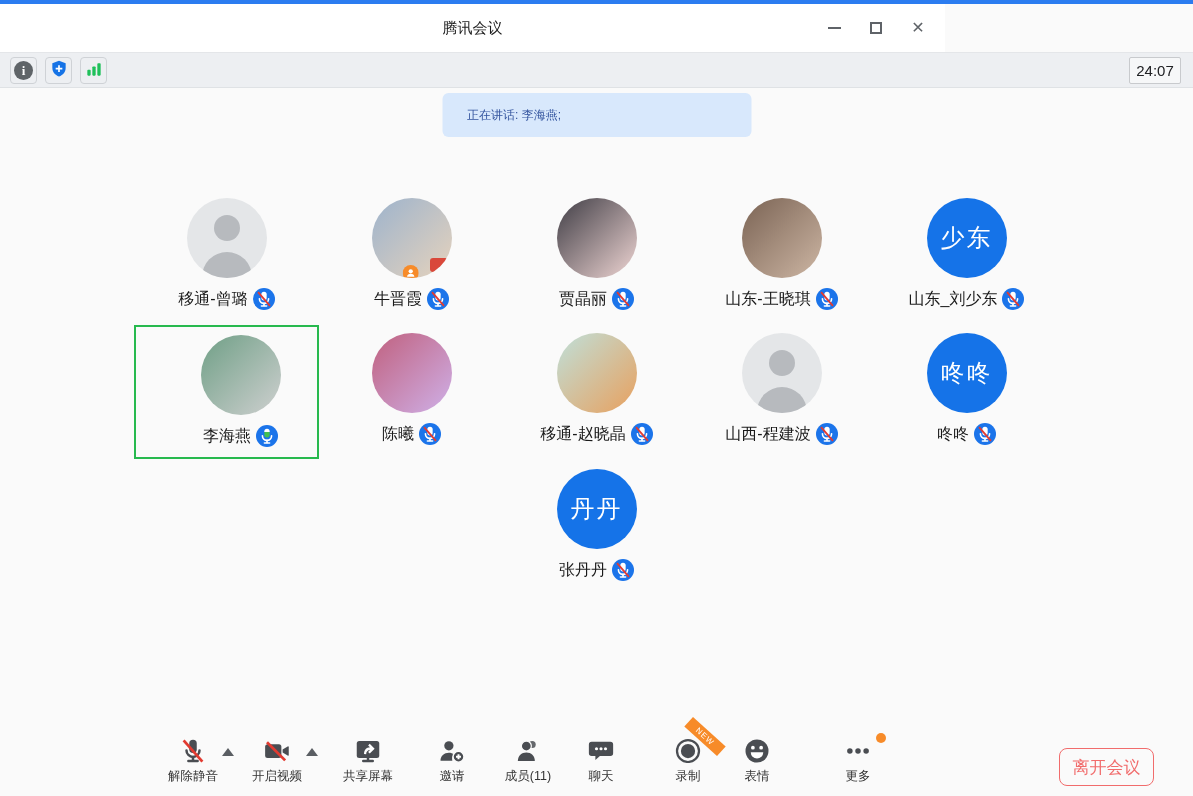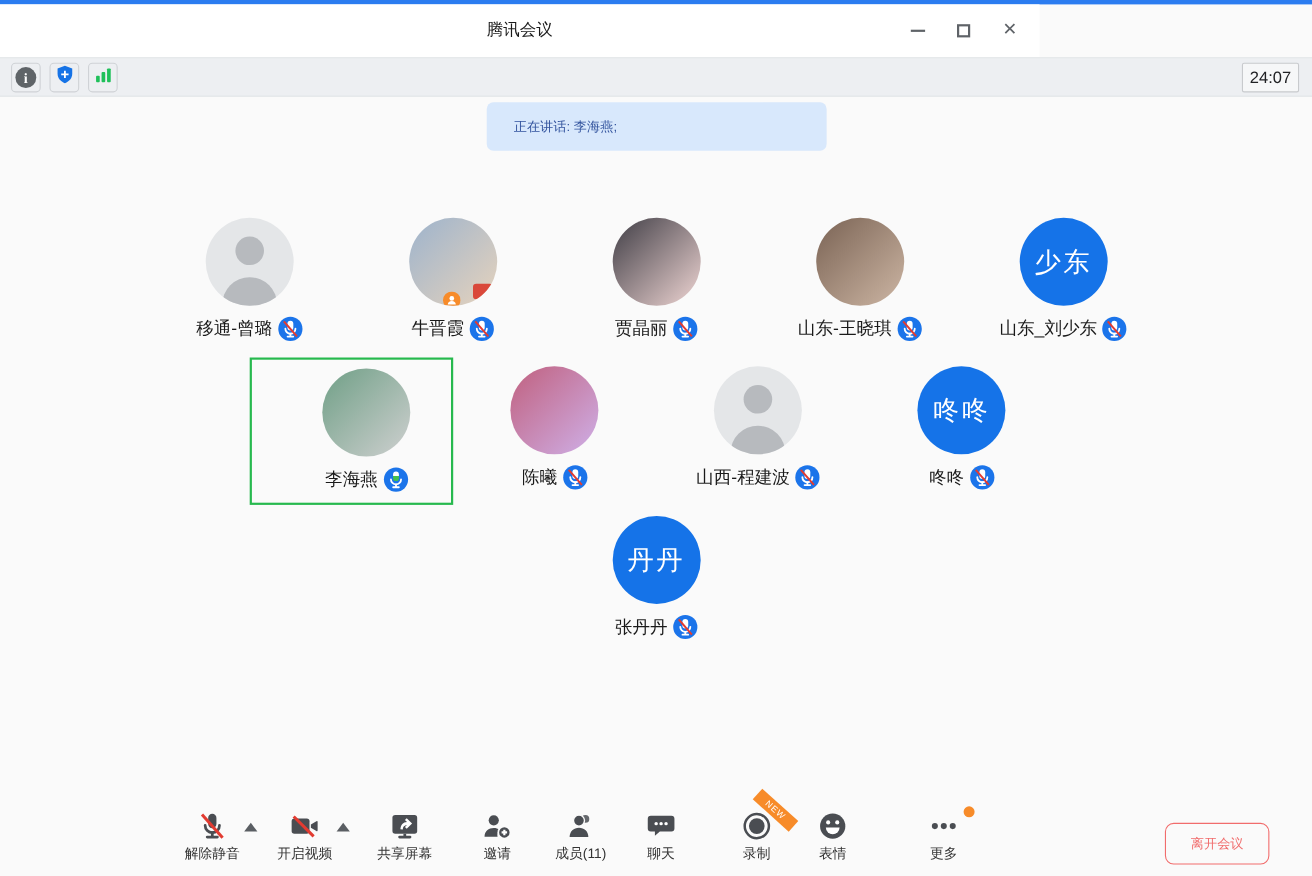--- a/index.html
+++ b/index.html
@@ -74,21 +74,21 @@
   .tb-label { margin-top:2px; font-size:12.5px; color:#333; white-space:nowrap; }
   .tb-arrow { position:absolute; top:12px; right:-26px; width:0; height:0;
               border-left:6px solid transparent; border-right:6px solid transparent;
               border-bottom:8px solid #5a5e63; }
   .ribbon { position:absolute; top:-6px; right:-24px; width:44px; height:13px; background:#f78b29;
             transform:rotate(42deg); color:#fff; font-size:8px; text-align:center; line-height:13px;
             letter-spacing:1px; }
   .orange-dot { position:absolute; top:-3px; right:-13px; width:10px; height:10px; border-radius:50%;
                 background:#f78b29; }
   .leave-btn { position:absolute; right:39px; top:22px; width:95px; height:38px; background:transparent;
-               border:1px solid #f16c6c; border-radius:8px; color:#f16c6c; font-size:12px;
+               border:1px solid #f16c6c; border-radius:8px; color:#f16c6c; font-size:17px;
                font-family:inherit; cursor:default; }
 </style>
 </head>
 <body>
 
 <div class="top-strip"></div>
 
 <div class="titlebar">
   <div class="win-title">腾讯会议</div>
   <div class="win-controls">
@@ -264,20 +264,35 @@
               <rect x="9.1" y="4" width="5.8" height="9.5" rx="2.9" fill="#fff"></rect>
               <path d="M7 11.8a5 5 0 0 0 10 0" fill="none" stroke="#fff" stroke-width="1.8" stroke-linecap="round"></path>
               <line x1="12" y1="16.8" x2="12" y2="19" stroke="#fff" stroke-width="1.8" stroke-linecap="round"></line>
               <line x1="9.2" y1="19.6" x2="14.8" y2="19.6" stroke="#fff" stroke-width="1.8" stroke-linecap="round"></line>
               <line x1="5.5" y1="4.5" x2="18.5" y2="19.5" stroke="#e23b31" stroke-width="2"></line>
             </svg>
           </span>
         </div>
       </div>
       <div class="tile">
+        <div class="avatar photo" style="background: linear-gradient(135deg, rgb(191, 224, 218), rgb(232, 160, 94));"></div>
+        <div class="name-row">
+          <span class="p-name">移通-赵晓晶</span>
+          <span class="mic-badge">
+            <svg viewBox="0 0 24 24">
+              <rect x="9.1" y="4" width="5.8" height="9.5" rx="2.9" fill="#fff"></rect>
+              <path d="M7 11.8a5 5 0 0 0 10 0" fill="none" stroke="#fff" stroke-width="1.8" stroke-linecap="round"></path>
+              <line x1="12" y1="16.8" x2="12" y2="19" stroke="#fff" stroke-width="1.8" stroke-linecap="round"></line>
+              <line x1="9.2" y1="19.6" x2="14.8" y2="19.6" stroke="#fff" stroke-width="1.8" stroke-linecap="round"></line>
+              <line x1="5.5" y1="4.5" x2="18.5" y2="19.5" stroke="#e23b31" stroke-width="2"></line>
+            </svg>
+          </span>
+        </div>
+      </div>
+      <div class="tile">
         <div class="avatar placeholder"></div>
         <div class="name-row">
           <span class="p-name">山西-程建波</span>
           <span class="mic-badge">
             <svg viewBox="0 0 24 24">
               <rect x="9.1" y="4" width="5.8" height="9.5" rx="2.9" fill="#fff"></rect>
               <path d="M7 11.8a5 5 0 0 0 10 0" fill="none" stroke="#fff" stroke-width="1.8" stroke-linecap="round"></path>
               <line x1="12" y1="16.8" x2="12" y2="19" stroke="#fff" stroke-width="1.8" stroke-linecap="round"></line>
               <line x1="9.2" y1="19.6" x2="14.8" y2="19.6" stroke="#fff" stroke-width="1.8" stroke-linecap="round"></line>
               <line x1="5.5" y1="4.5" x2="18.5" y2="19.5" stroke="#e23b31" stroke-width="2"></line>

